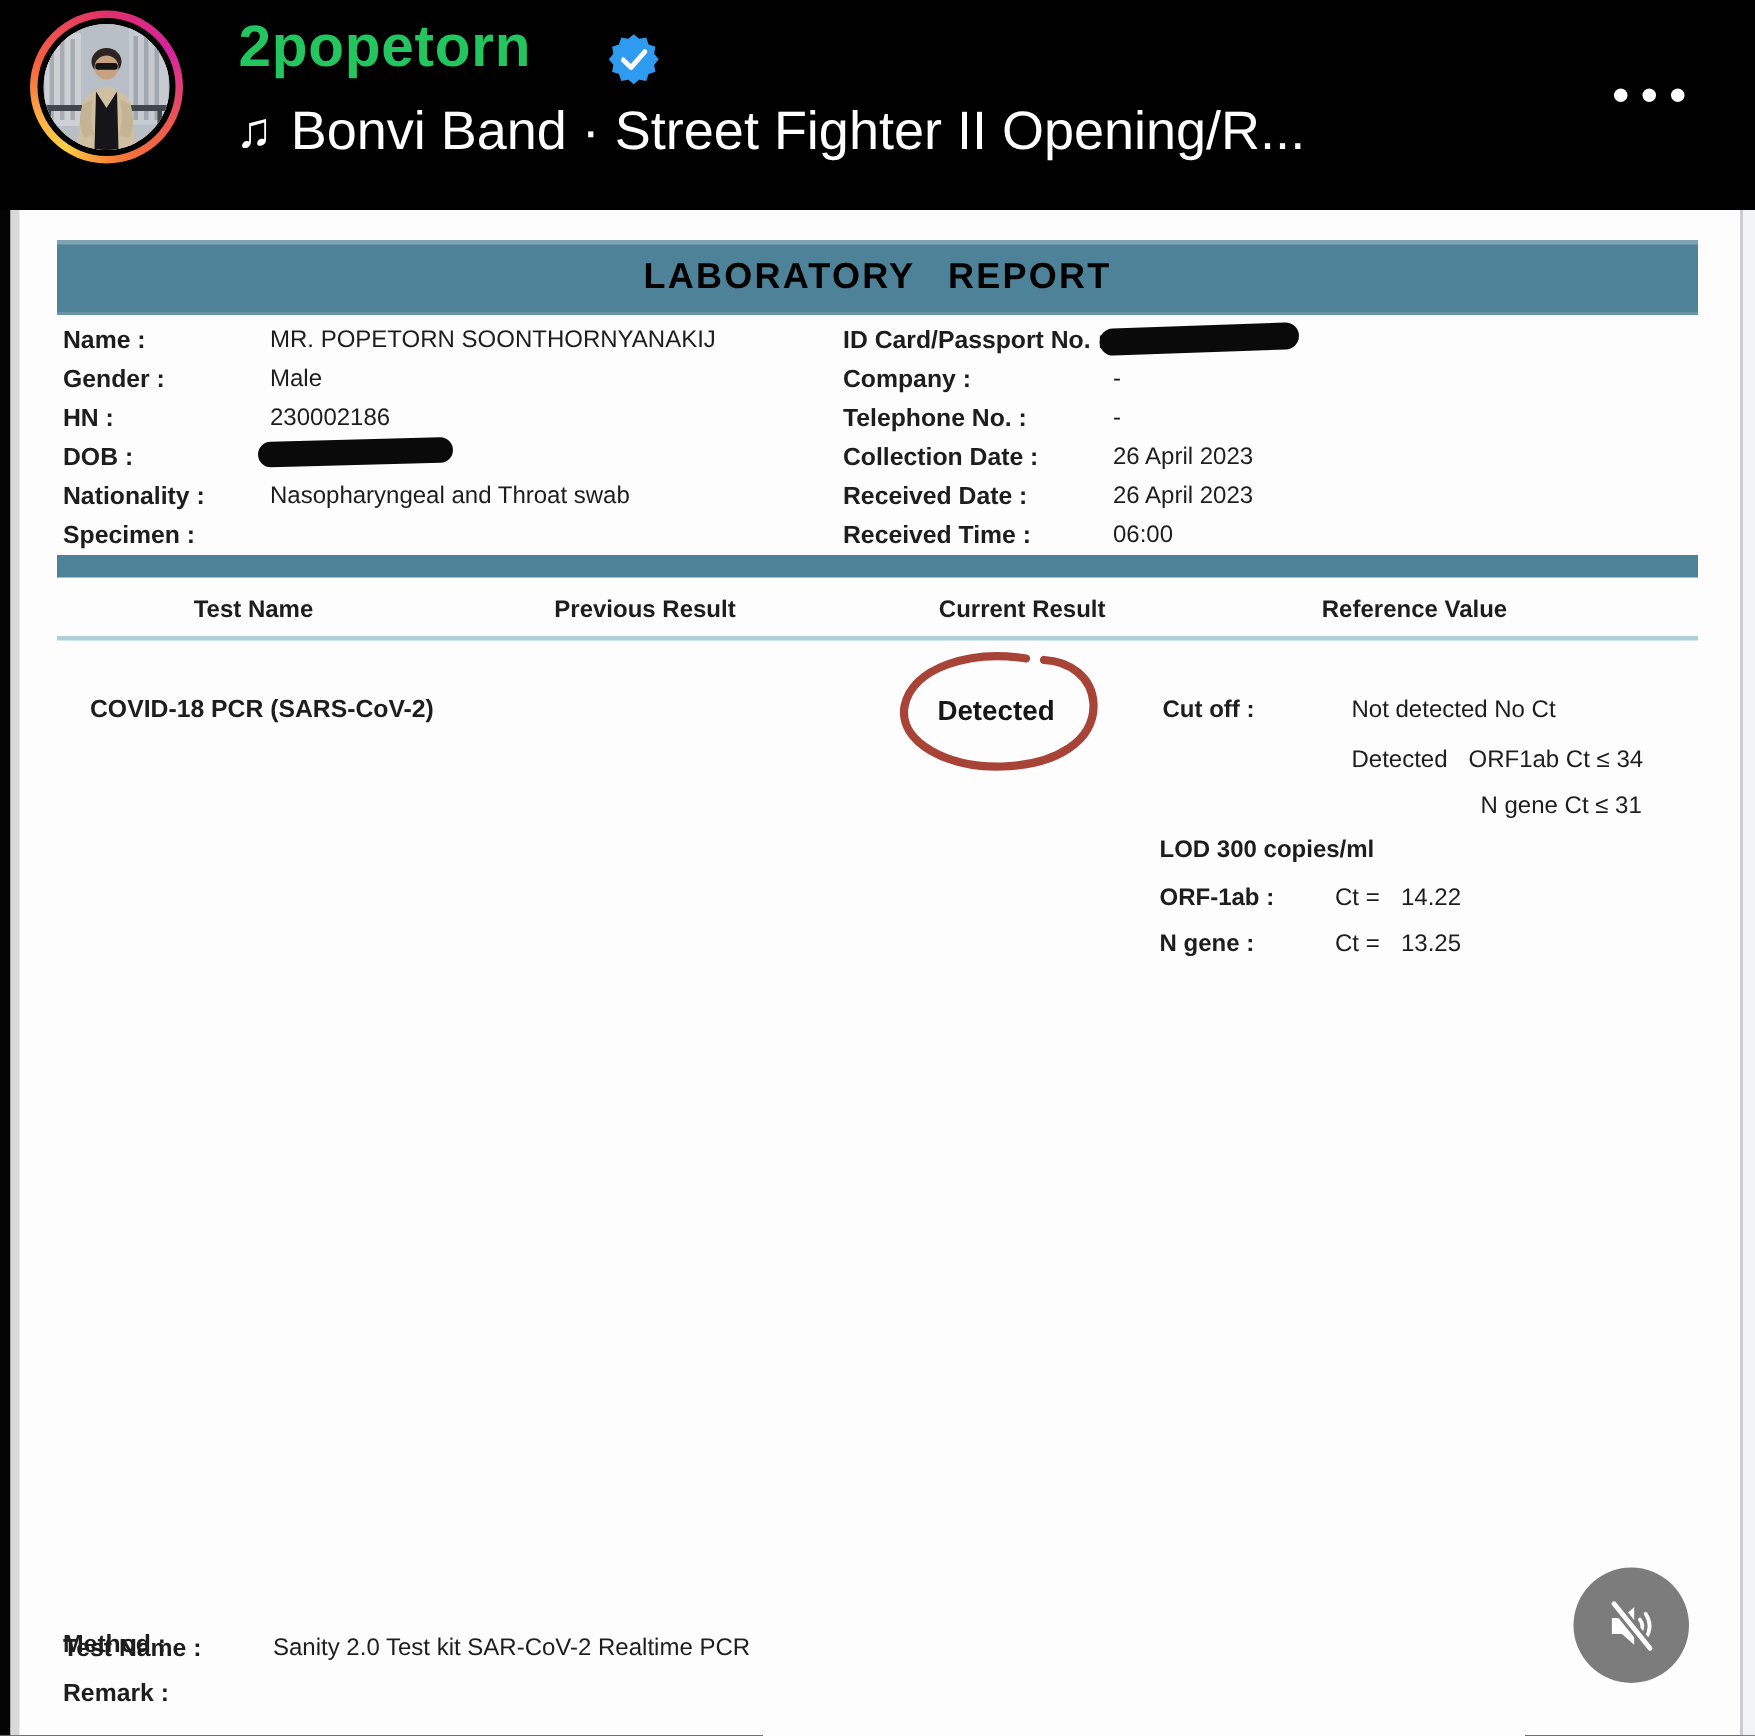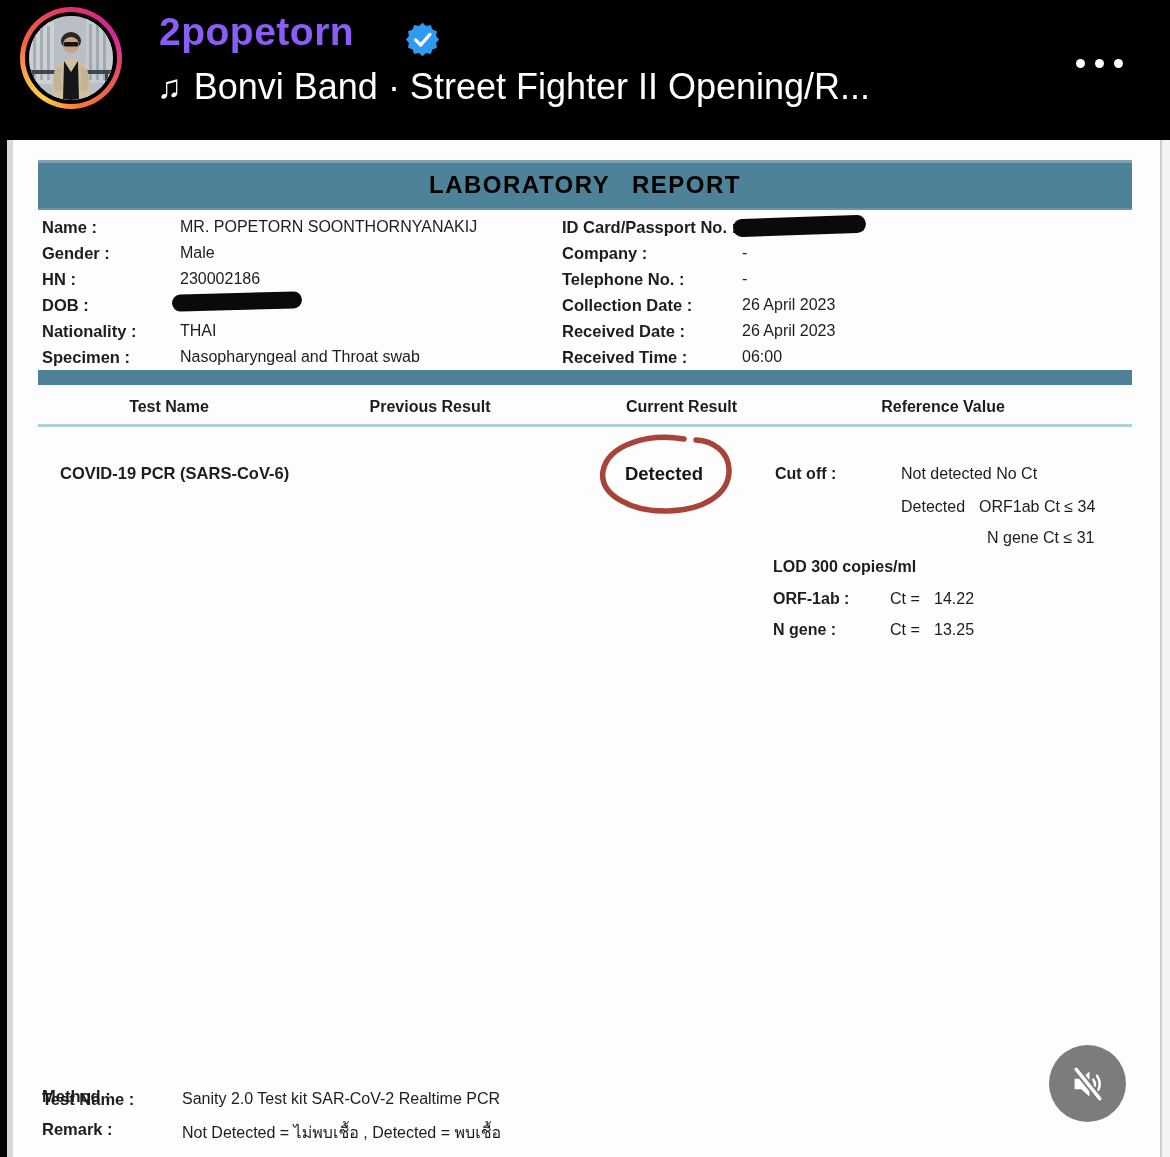--- a/index.html
+++ b/index.html
@@ -12,21 +12,21 @@
   
   .post-header { position:absolute; left:0; top:0; width:1170px; height:140px; background:#000; z-index:5; }
   .avatar-ring {
     position:absolute; left:20px; top:7px; width:102px; height:102px; border-radius:50%;
     background:conic-gradient(from 0deg, #e1306c 0deg, #d6249f 60deg, #e95950 120deg, #f77737 170deg, #fccf45 215deg, #fcaf45 245deg, #f56040 290deg, #e1306c 360deg);
     display:flex; align-items:center; justify-content:center;
   }
   .avatar-gap { width:92px; height:92px; border-radius:50%; background:#000; display:flex; align-items:center; justify-content:center; }
   .avatar-img { width:84px; height:84px; border-radius:50%; overflow:hidden; background:#b6bcc4; }
   .username {
-    position:absolute; left:159px; top:10px; font-size:39px; font-weight:bold; color:#8b5cf6; letter-spacing:.5px;
+    position:absolute; left:159px; top:10px; font-size:39px; font-weight:bold; color:#22c55e; letter-spacing:.5px;
   }
   .verified { position:absolute; left:404px; top:21px; width:37px; height:37px; }
   .music-row { position:absolute; left:157px; top:66px; color:#fff; font-size:36px; display:flex; align-items:center; gap:12px; width:860px; white-space:nowrap; overflow:hidden; }
   .music-note { font-size:33px; }
   .more-btn { position:absolute; left:1076px; top:48px; width:70px; height:30px; display:flex; align-items:center; gap:10px; cursor:pointer; }
   .more-btn .dot { width:9px; height:9px; border-radius:50%; background:#fff; }
 
   
   .edge-left-black { position:absolute; left:0; top:140px; width:7px; height:1017px; background:#050505; }
   .edge-left-gray  { position:absolute; left:7px; top:140px; width:6px; height:1017px; background:#d9d9d9; }
@@ -167,21 +167,20 @@
     <div class="info-row">DOB :</div>
     <div class="info-row">Nationality :</div>
     <div class="info-row">Specimen :</div>
   </div>
 
   <div class="values-left">
     <div class="info-row">MR. POPETORN SOONTHORNYANAKIJ</div>
     <div class="info-row">Male</div>
     <div class="info-row">230002186</div>
     <div class="info-row"></div>
-    <div class="info-row">THAI</div>
     <div class="info-row">Nasopharyngeal and Throat swab</div>
   </div>
   <div class="redact redact-dob"></div>
 
   <div class="labels-right">
     <div class="info-row">ID Card/Passport No. :</div>
     <div class="info-row">Company :</div>
     <div class="info-row">Telephone No. :</div>
     <div class="info-row">Collection Date :</div>
     <div class="info-row">Received Date :</div>
@@ -198,21 +197,21 @@
   </div>
   <div class="redact redact-id"></div>
 
   <div class="divider-bar"></div>
   <div class="thead th-1">Test Name</div>
   <div class="thead th-2">Previous Result</div>
   <div class="thead th-3">Current Result</div>
   <div class="thead th-4">Reference Value</div>
   <div class="thead-line"></div>
 
-  <div class="test-name-cell">COVID-19 PCR (SARS-CoV-6)</div>
+  <div class="test-name-cell">COVID-18 PCR (SARS-CoV-2)</div>
   <div class="prev-cell"></div>
 
   <div class="detected-wrap">
     <span class="result-text">Detected</span>
     <svg width="144" height="86" viewBox="0 0 144 86">
       <path d="M 92 8 C 55 2, 16 14, 11 40 C 7 64, 40 81, 76 80 C 112 79, 138 63, 137 38 C 136 20, 121 10, 104 9" fill="none" stroke="#a84338" stroke-width="5.5" stroke-linecap="round"></path>
     </svg>
   </div>
 
   <div class="ref b ref-cutoff-label">Cut off :</div>
@@ -225,21 +224,20 @@
   <div class="ref ref-orf-ct">Ct =</div>
   <div class="ref ref-orf-val">14.22</div>
   <div class="ref b ref-ng-label">N gene :</div>
   <div class="ref ref-ng-ct">Ct =</div>
   <div class="ref ref-ng-val">13.25</div>
 
   <div class="foot foot-label f-r1">Test Name :</div>
   <div class="foot foot-value f-r1">Sanity 2.0 Test kit SAR-CoV-2 Realtime PCR</div>
   <div class="foot foot-label f-r2">Method :</div>
   <div class="foot foot-label f-r3">Remark :</div>
-  <div class="foot foot-value f-r3">Not Detected = ไม่พบเชื้อ , Detected = พบเชื้อ</div>
 
   <div class="mute-btn">
     <svg width="46" height="46" viewBox="0 0 48 48">
       <path d="M10 18.5 L17 18.5 L25.5 11 L25.5 37 L17 29.5 L10 29.5 Z" fill="#fff"></path>
       <path d="M29.5 19.5 Q33 24 29.5 28.5" fill="none" stroke="#fff" stroke-width="2.6" stroke-linecap="round"></path>
       <path d="M33.5 15.5 Q39 24 33.5 32.5" fill="none" stroke="#fff" stroke-width="2.6" stroke-linecap="round"></path>
       <line x1="11" y1="8" x2="37" y2="40" stroke="#7c7c7c" stroke-width="7.5"></line>
       <line x1="11.5" y1="8.5" x2="36.5" y2="39.5" stroke="#fff" stroke-width="3.4" stroke-linecap="round"></line>
     </svg>
   </div>

